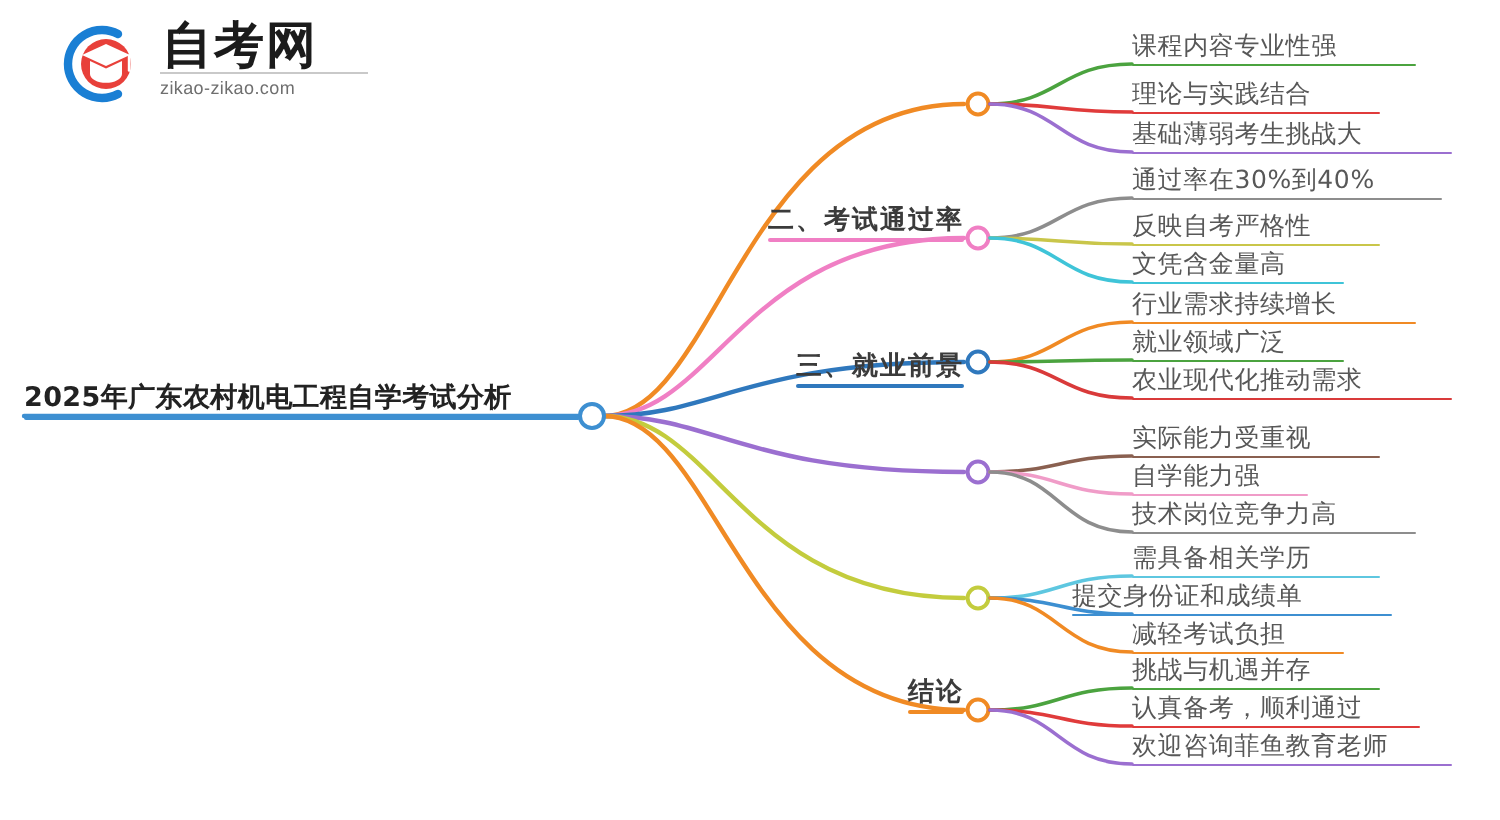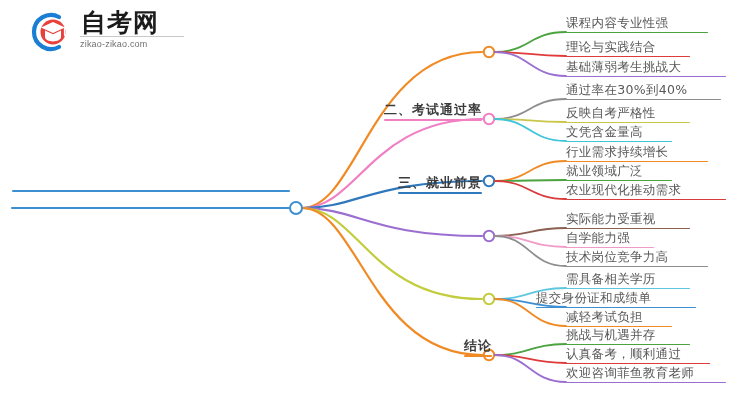--- a/index.html
+++ b/index.html
@@ -99,20 +99,21 @@
       <path d="M302 208 C 358 208, 371 355, 482 355" stroke="#f08a24" stroke-width="2.2"></path>
       <circle cx="489" cy="355" r="5.2" fill="#ffffff" stroke="#f08a24" stroke-width="2" class="dot"></circle>
       <path d="M495 355 C 529 355, 530 344, 566 344" stroke="#4ba33f" stroke-width="1.8"></path>
       <path d="M495 355 C 529 355, 530 363, 566 363" stroke="#e03b3b" stroke-width="1.8"></path>
       <path d="M495 355 C 529 355, 530 382, 566 382" stroke="#9b6fd0" stroke-width="1.8"></path>
       <circle cx="296" cy="208" r="6" fill="#ffffff" stroke="#3d8fd1" stroke-width="2" class="dot"></circle>
     </svg>
 
   <div id="labels">
       <div class="node root" style="left: 12px; top: 190px;">
+        <span class="txt">2025年广东农村机电工程自学考试分析</span>
         <span class="rule" style="background: rgb(61, 143, 209); width: 278px;"></span>
       </div>
       <div class="node branch" style="right: 268px; top: 34px;">
         <span class="rule" style="background: rgb(240, 138, 36);"></span>
       </div>
       <div class="node leaf" style="left: 566px; top: 15px;">
         <span class="txt">课程内容专业性强</span>
         <span class="rule" style="background: rgb(75, 163, 63); width: 142px;"></span>
       </div>
       <div class="node leaf" style="left: 566px; top: 39px;">
@@ -178,21 +179,21 @@
         <span class="rule" style="background: rgb(94, 199, 224); width: 124px;"></span>
       </div>
       <div class="node leaf" style="left: 536px; top: 290px;">
         <span class="txt">提交身份证和成绩单</span>
         <span class="rule" style="background: rgb(61, 143, 209); width: 160px;"></span>
       </div>
       <div class="node leaf" style="left: 566px; top: 309px;">
         <span class="txt">减轻考试负担</span>
         <span class="rule" style="background: rgb(240, 138, 36); width: 106px;"></span>
       </div>
-      <div class="node branch" style="right: 258px; top: 337px;">
+      <div class="node branch" style="right: 268px; top: 337px;">
         <span class="txt">结论</span>
         <span class="rule" style="background: rgb(240, 138, 36);"></span>
       </div>
       <div class="node leaf" style="left: 566px; top: 327px;">
         <span class="txt">挑战与机遇并存</span>
         <span class="rule" style="background: rgb(75, 163, 63); width: 124px;"></span>
       </div>
       <div class="node leaf" style="left: 566px; top: 346px;">
         <span class="txt">认真备考，顺利通过</span>
         <span class="rule" style="background: rgb(224, 59, 59); width: 144px;"></span>

